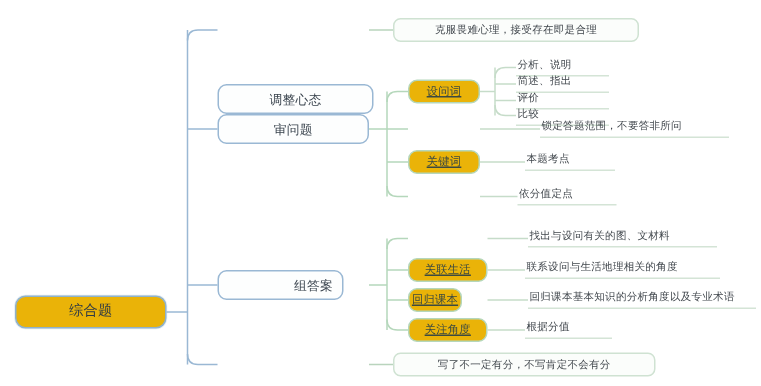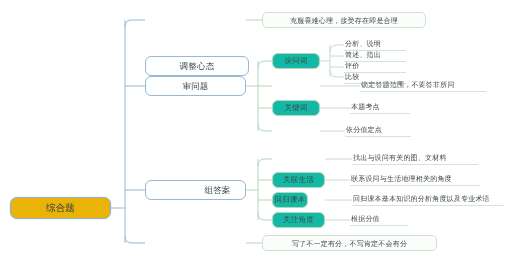--- a/index.html
+++ b/index.html
@@ -47,23 +47,24 @@
     border:1px solid #9ab8d4;
     border-radius:6px;
     background:#fdfefe;
     color:#39434d;
     font-size:8.5px;
   }
   
   .node.lvl3{
     border:1px solid #b5d7bb;
     border-radius:6px;
-    background:#14b8a6;
+    background:#eab308;
     color:#3d4a40;
     font-size:7.5px;
+    text-decoration:underline;
   }
   
   .node.leaf{
     border:none;
     border-bottom:1px solid #d4e4d6;
     border-radius:0;
     background:transparent;
     color:#41474d;
     font-size:7px;
     justify-content:flex-start;
@@ -144,21 +145,21 @@
       <path d="M246,243 L262,243"></path>
     </g>
   </svg>
 
   <div class="node root" style="left:10px;top:197px;width:101px;height:22px;">综合题</div>
 
   <div class="node lvl2" style="left:145px;top:10px;width:104px;height:20px;margin-top:46px;">调整心态</div>
 
   <div class="node lvl2" style="left:145px;top:76px;width:101px;height:20px;">审问题</div>
 
-  <div class="node lvl2" style="left:145px;top:180px;width:101px;height:20px;padding-left:44px;">组答案</div>
+  <div class="node lvl2" style="left:145px;top:180px;width:84px;height:20px;padding-left:44px;">组答案</div>
 
 
   <div class="node leafbox" style="left:262px;top:12px;width:164px;height:16px;">克服畏难心理，接受存在即是合理</div>
 
   <div class="node lvl3" style="left:272px;top:53px;width:48px;height:16px;">设问词</div>
 
 
   <div class="node lvl3" style="left:272px;top:100px;width:48px;height:16px;">关键词</div>
 
 

